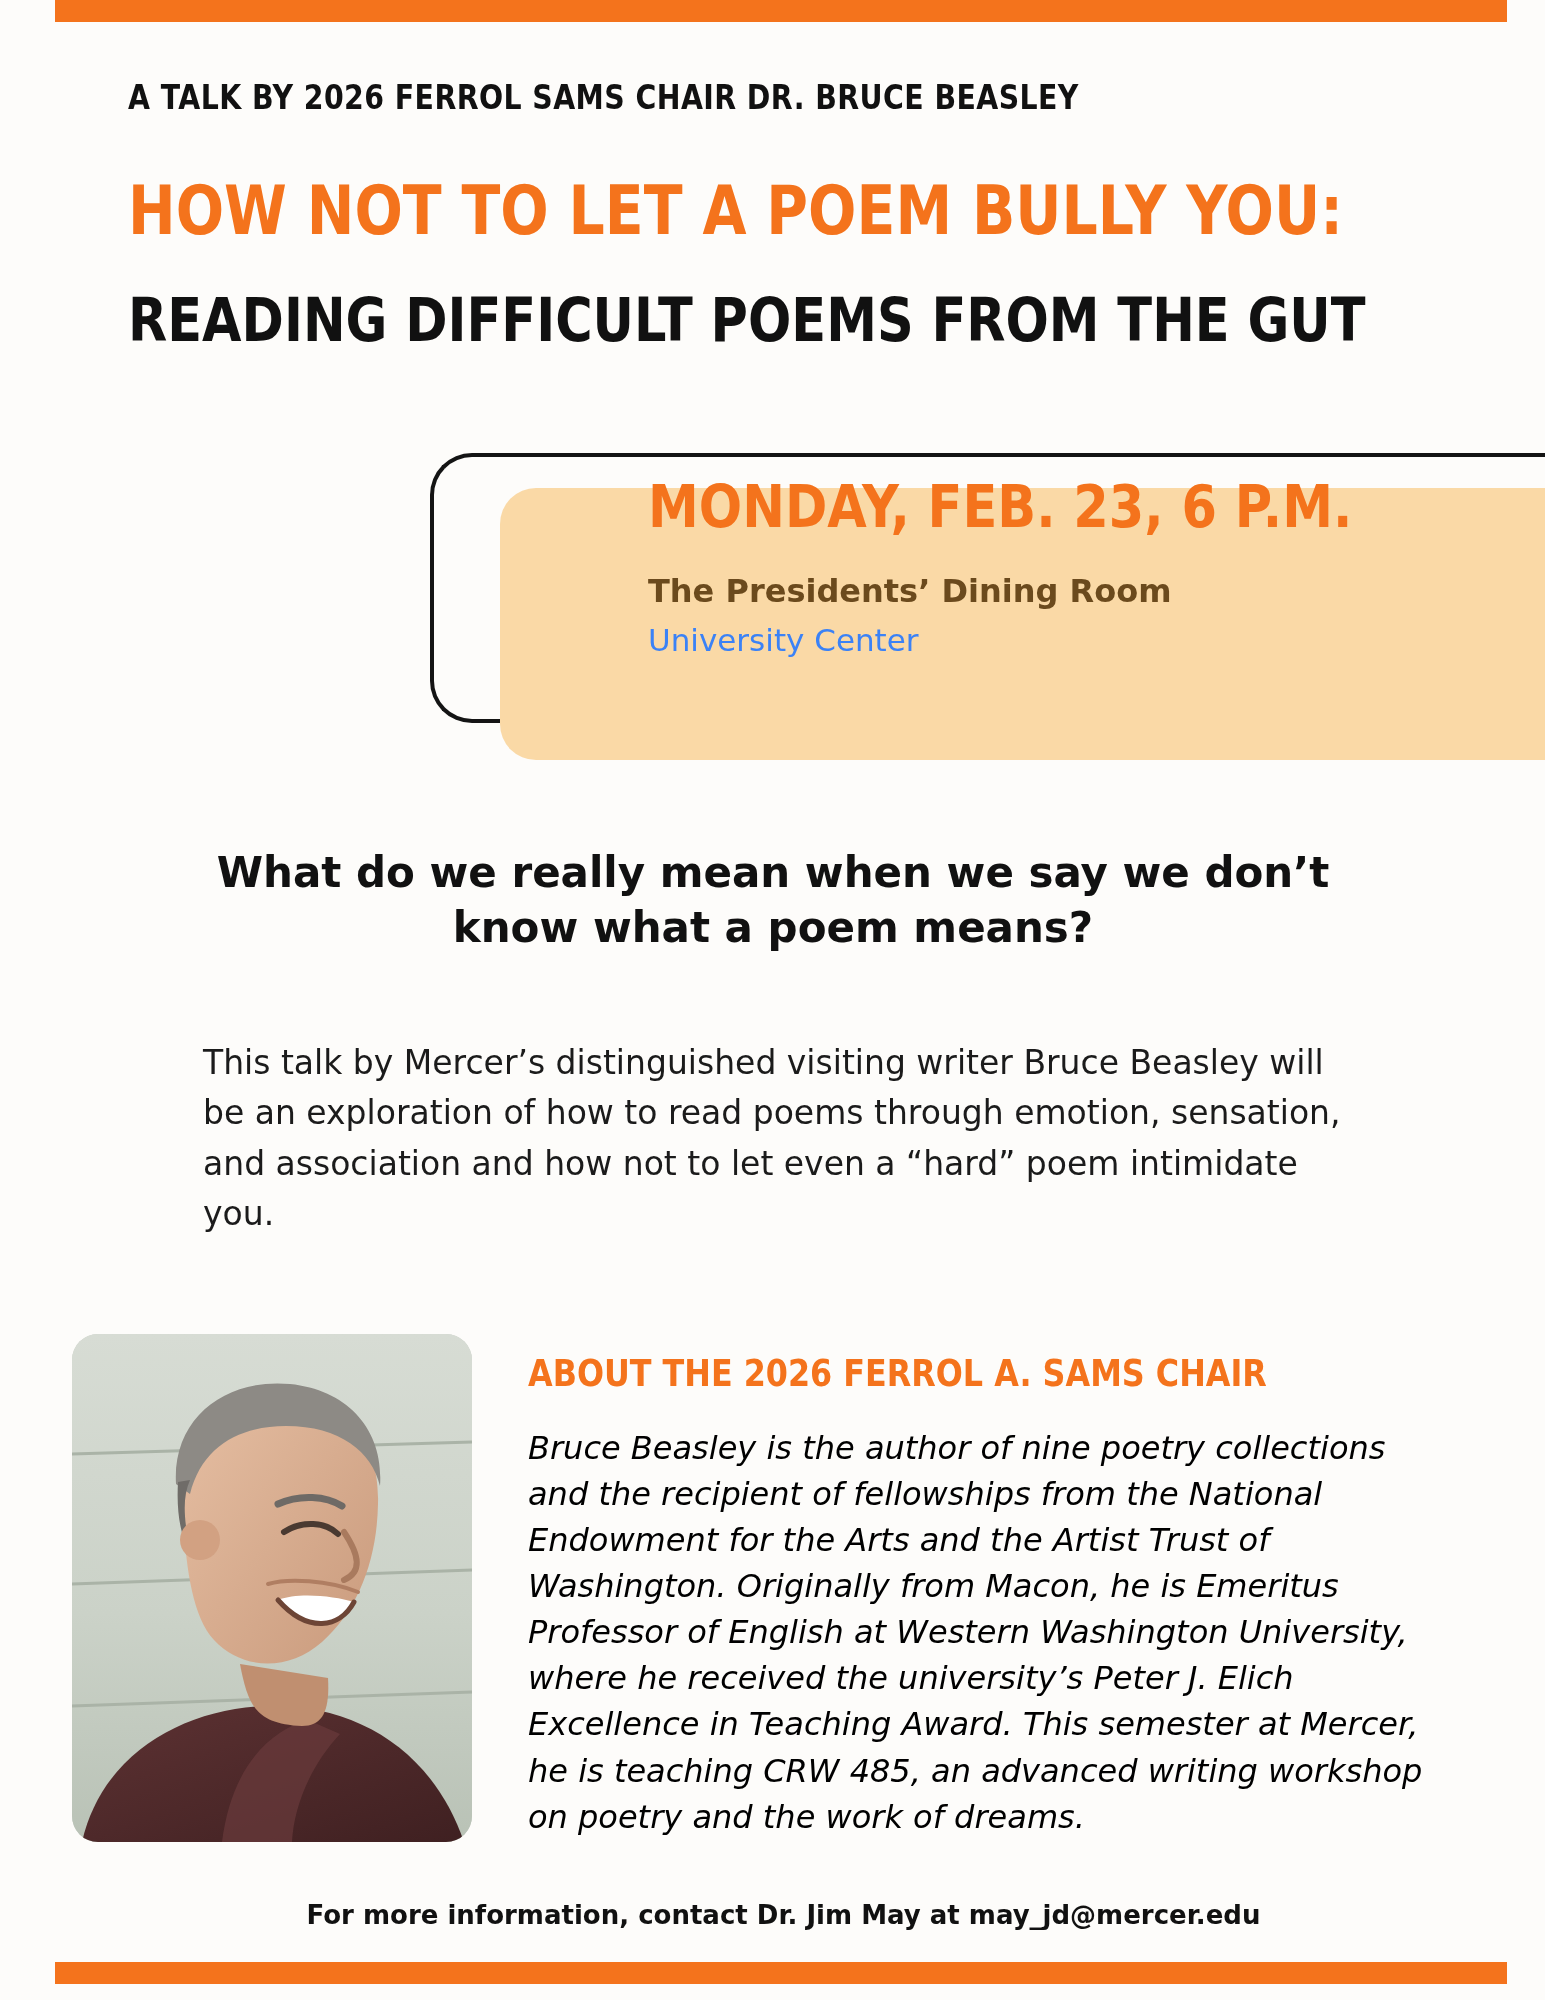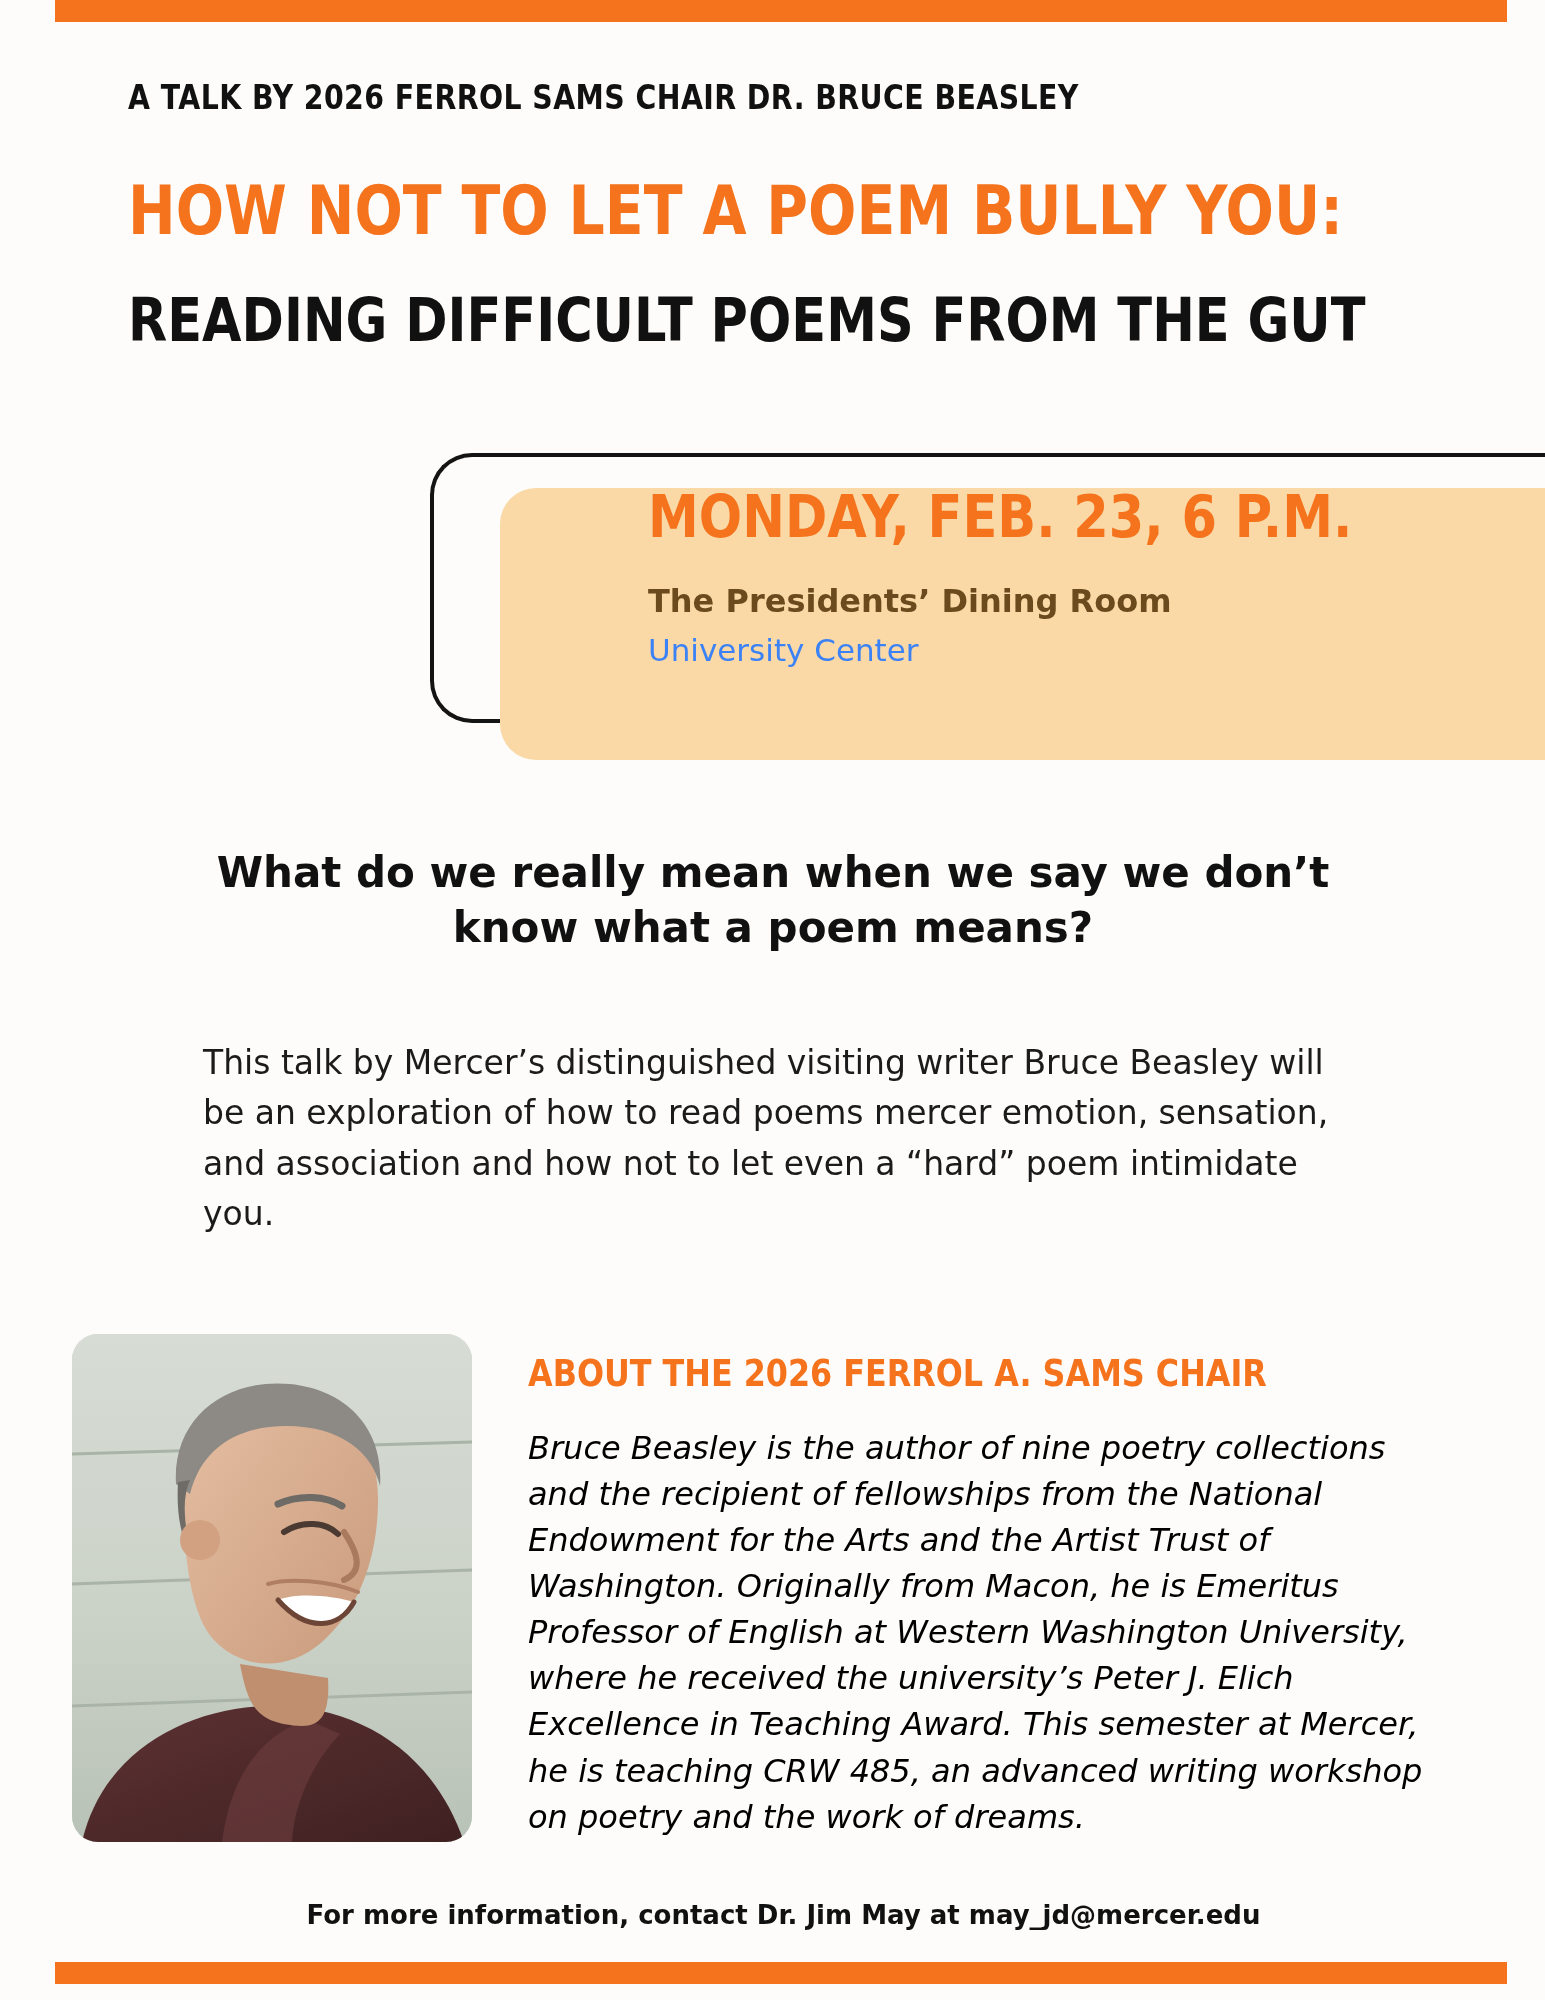--- a/index.html
+++ b/index.html
@@ -82,21 +82,21 @@
     left: 500px;
     top: 488px;
     width: 1050px;
     height: 272px;
     background: #fad9a6;
     border-radius: 36px 0 0 36px;
   }
   .callout-text {
     position: absolute;
     left: 648px;
-    top: 487px;
+    top: 477px;
     width: 880px;
   }
   .callout-date {
     font-weight: bold;
     font-size: 58px;
     color: #f4731c;
     line-height: 1.05;
     transform: scaleX(0.88);
     transform-origin: left center;
     white-space: nowrap;
@@ -198,21 +198,21 @@
 <div class="callout-outline"></div>
 <div class="callout-fill"></div>
 <div class="callout-text">
   <div class="callout-date">MONDAY, FEB. 23, 6 P.M.</div>
   <div class="callout-room">The Presidents’ Dining Room</div>
   <div class="callout-building">University Center</div>
 </div>
 
 <div class="question">What do we really mean when we say we don’t know what a poem means?</div>
 
-<div class="blurb">This talk by Mercer’s distinguished visiting writer Bruce Beasley will be an exploration of how to read poems mercer emotion, sensation, and association and how not to let even a “hard” poem intimidate you.</div>
+<div class="blurb">This talk by Mercer’s distinguished visiting writer Bruce Beasley will be an exploration of how to read poems through emotion, sensation, and association and how not to let even a “hard” poem intimidate you.</div>
 
 <div class="photo">
   <svg width="400" height="508" viewBox="0 0 400 508">
     <defs>
       <linearGradient id="wall" x1="0" y1="0" x2="0" y2="1">
         <stop offset="0%" stop-color="#d7dcd4"></stop>
         <stop offset="55%" stop-color="#cbd2c8"></stop>
         <stop offset="100%" stop-color="#b9c2b6"></stop>
       </linearGradient>
       <linearGradient id="shirt" x1="0" y1="0" x2="1" y2="1">

